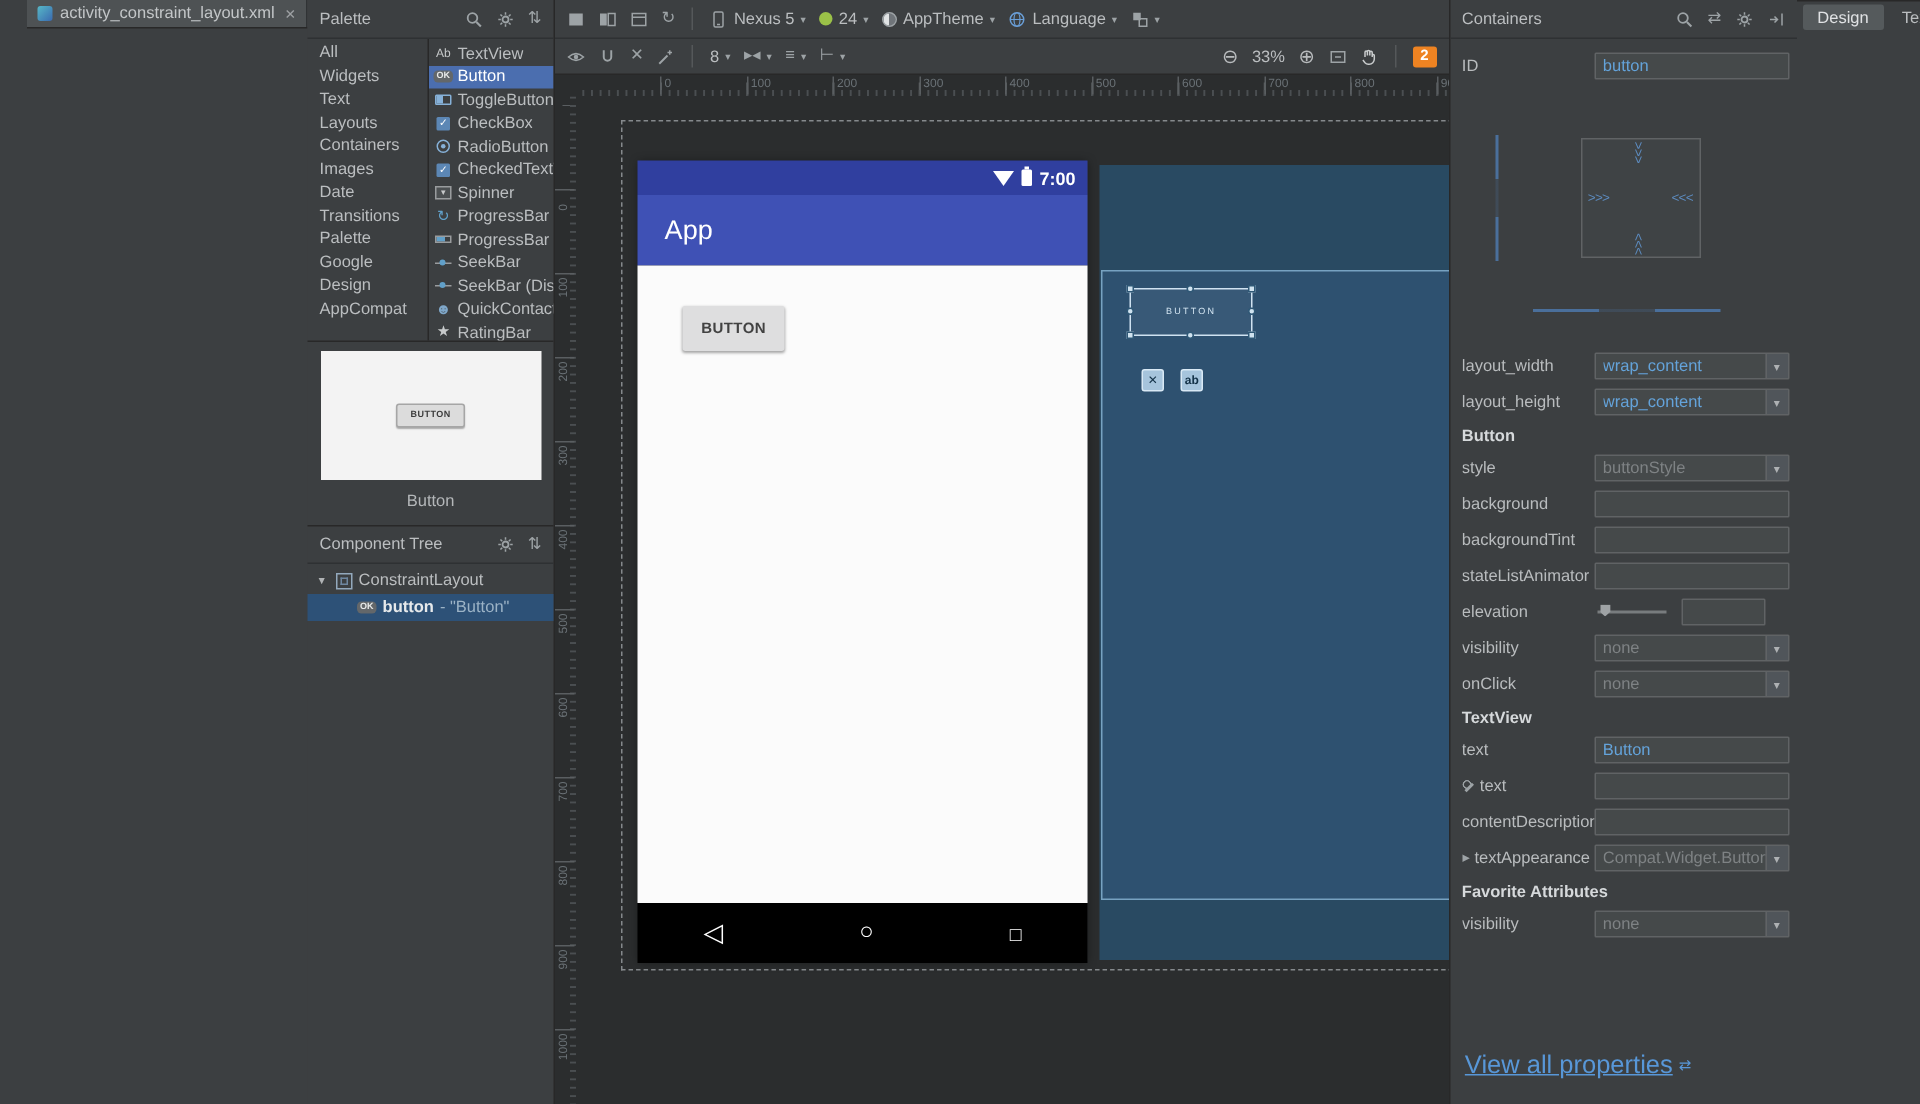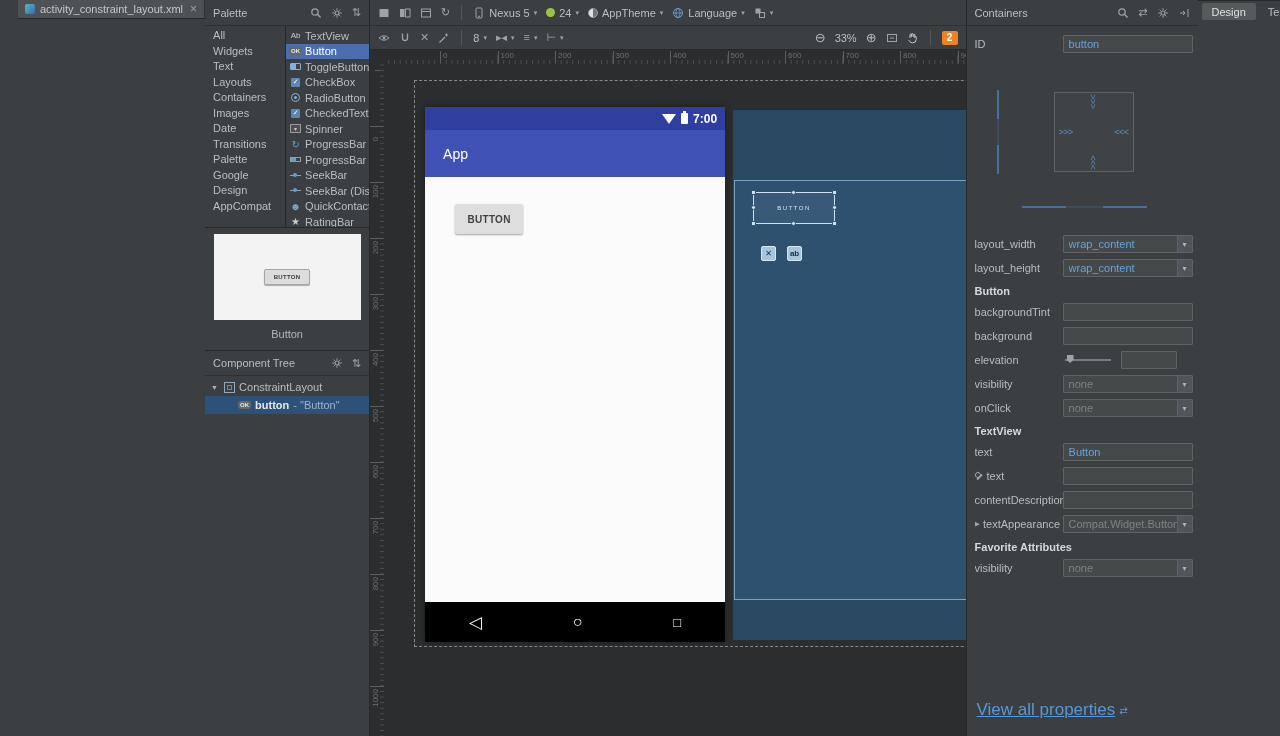--- a/index.html
+++ b/index.html
@@ -101,21 +101,21 @@
     background:repeating-linear-gradient(315deg,#9aa0a3 0 1px,transparent 1px 4px);
     clip-path:polygon(100% 0,100% 100%,0 100%);}
 
   
   #phone{position:absolute;left:55px;top:57px;width:300px;height:535px;display:flex;flex-direction:column;box-shadow:0 0 6px rgba(0,0,0,.4);}
   .statusbar{height:23px;flex:0 0 23px;background:#303F9F;display:flex;align-items:center;justify-content:flex-end;gap:5px;padding-right:8px;text-align:center;}
   .wifi{width:0;height:0;border-left:7px solid transparent;border-right:7px solid transparent;border-top:10px solid #fff;}
   .batt{width:7px;height:11px;background:#fff;border-radius:1px;position:relative;}
   .batt::before{content:"";position:absolute;top:-2px;left:2px;width:3px;height:2px;background:#fff;}
   .clock{color:#fff;font-size:12px;font-weight:bold;}
-  .appbar{height:47px;flex:0 0 47px;background:#3F51B5;color:#fff;font-size:14px;display:flex;align-items:center;padding-left:18px;}
+  .appbar{height:47px;flex:0 0 47px;background:#3F51B5;color:#fff;font-size:18px;display:flex;align-items:center;padding-left:18px;}
   .pcontent{flex:1;background:#fbfbfb;display:flex;}
   .dbtn{margin:27px 0 0 30px;width:68px;height:30px;align-self:flex-start;background:#dededf;border-radius:2px;box-shadow:0 1px 2px rgba(0,0,0,.35);color:#424242;font-size:10px;font-weight:bold;letter-spacing:.3px;display:flex;align-items:center;justify-content:center;}
   .navbar{height:40px;flex:0 0 40px;background:#000;display:flex;align-items:center;justify-content:space-between;padding:0 44px;color:#fff;}
   .nav1{font-size:17px;} .nav2{font-size:16px;} .nav3{font-size:13px;}
 
   
   #blueprint{position:absolute;left:363px;top:60px;width:297px;height:530px;background:#294a62;}
   .bp-inner{position:absolute;left:1px;right:1px;top:70px;bottom:40px;background:#2e5170;border:1px solid #77a2c1;}
   .bp-widget{position:absolute;left:20px;top:82px;width:82px;height:32px;border:1px solid #cfe2f1;background:rgba(255,255,255,.05);display:flex;align-items:center;justify-content:center;}
   .bp-label{font-size:6px;letter-spacing:1.5px;color:#d3e5f2;}
@@ -586,29 +586,45 @@
               <div class="prop-label">
                 <span>layout_height</span>
               </div>
               <div class="pfield combo val-set">
                 <span class="pval">wrap_content</span>
               </div>
             </div>
             <div class="prop-section">Button</div>
             <div class="prop-row">
               <div class="prop-label">
-                <span>backgroundTint</span>
+                <span>style</span>
+              </div>
+              <div class="pfield combo val-default">
+                <span class="pval">buttonStyle</span>
+              </div>
+            </div>
+            <div class="prop-row">
+              <div class="prop-label">
+                <span>background</span>
               </div>
               <div class="pfield">
                 <span class="pval"></span>
               </div>
             </div>
             <div class="prop-row">
               <div class="prop-label">
-                <span>background</span>
+                <span>backgroundTint</span>
+              </div>
+              <div class="pfield">
+                <span class="pval"></span>
+              </div>
+            </div>
+            <div class="prop-row">
+              <div class="prop-label">
+                <span>stateListAnimator</span>
               </div>
               <div class="pfield">
                 <span class="pval"></span>
               </div>
             </div>
             <div class="prop-row">
               <div class="prop-label">
                 <span>elevation</span>
               </div>
               <div class="slider-wrap">

